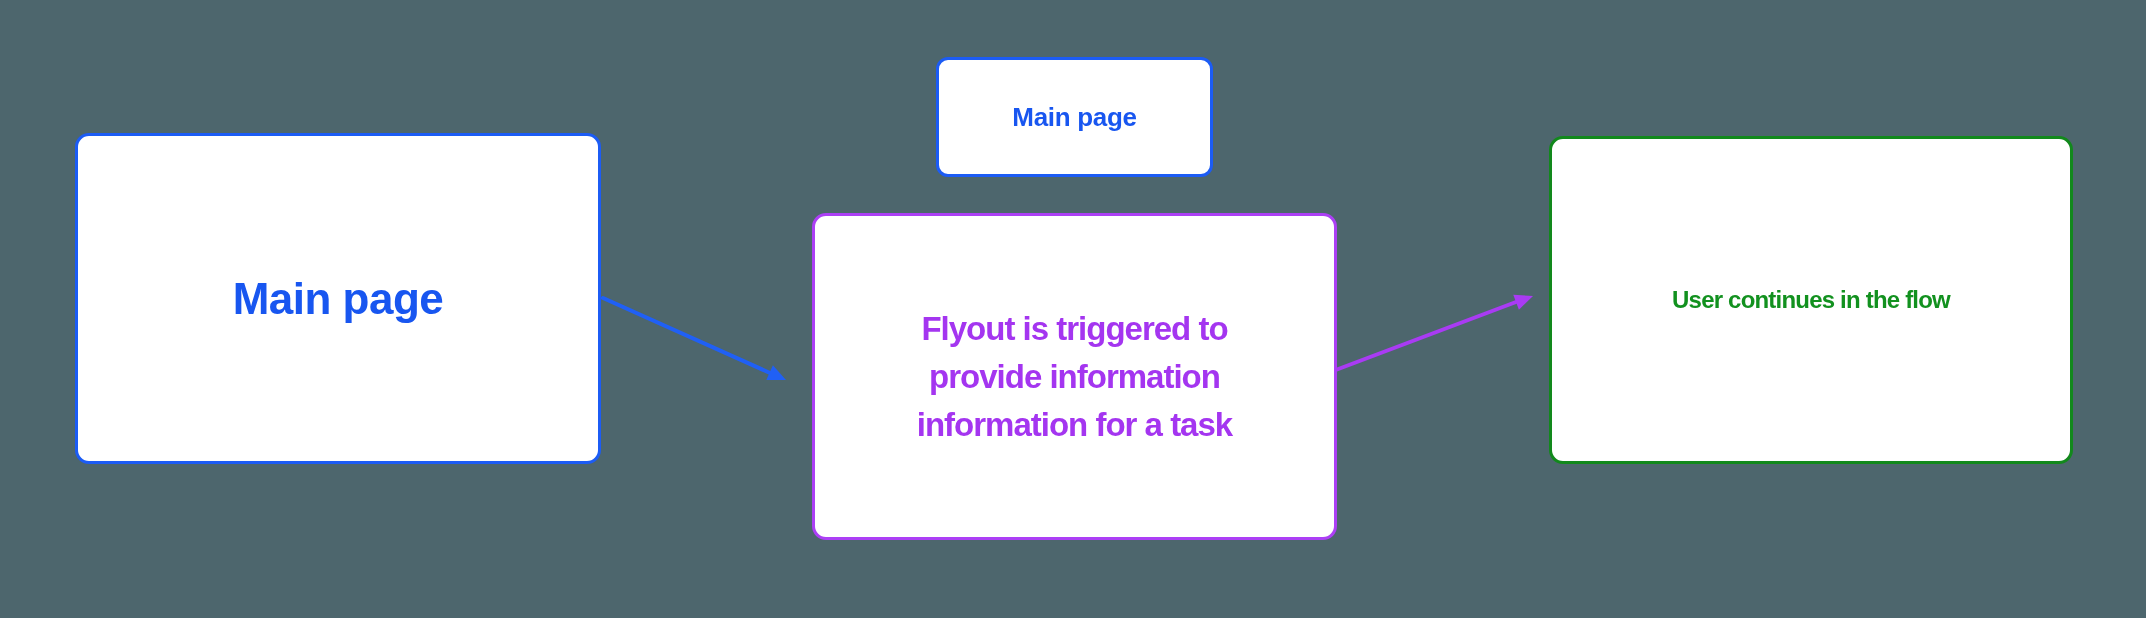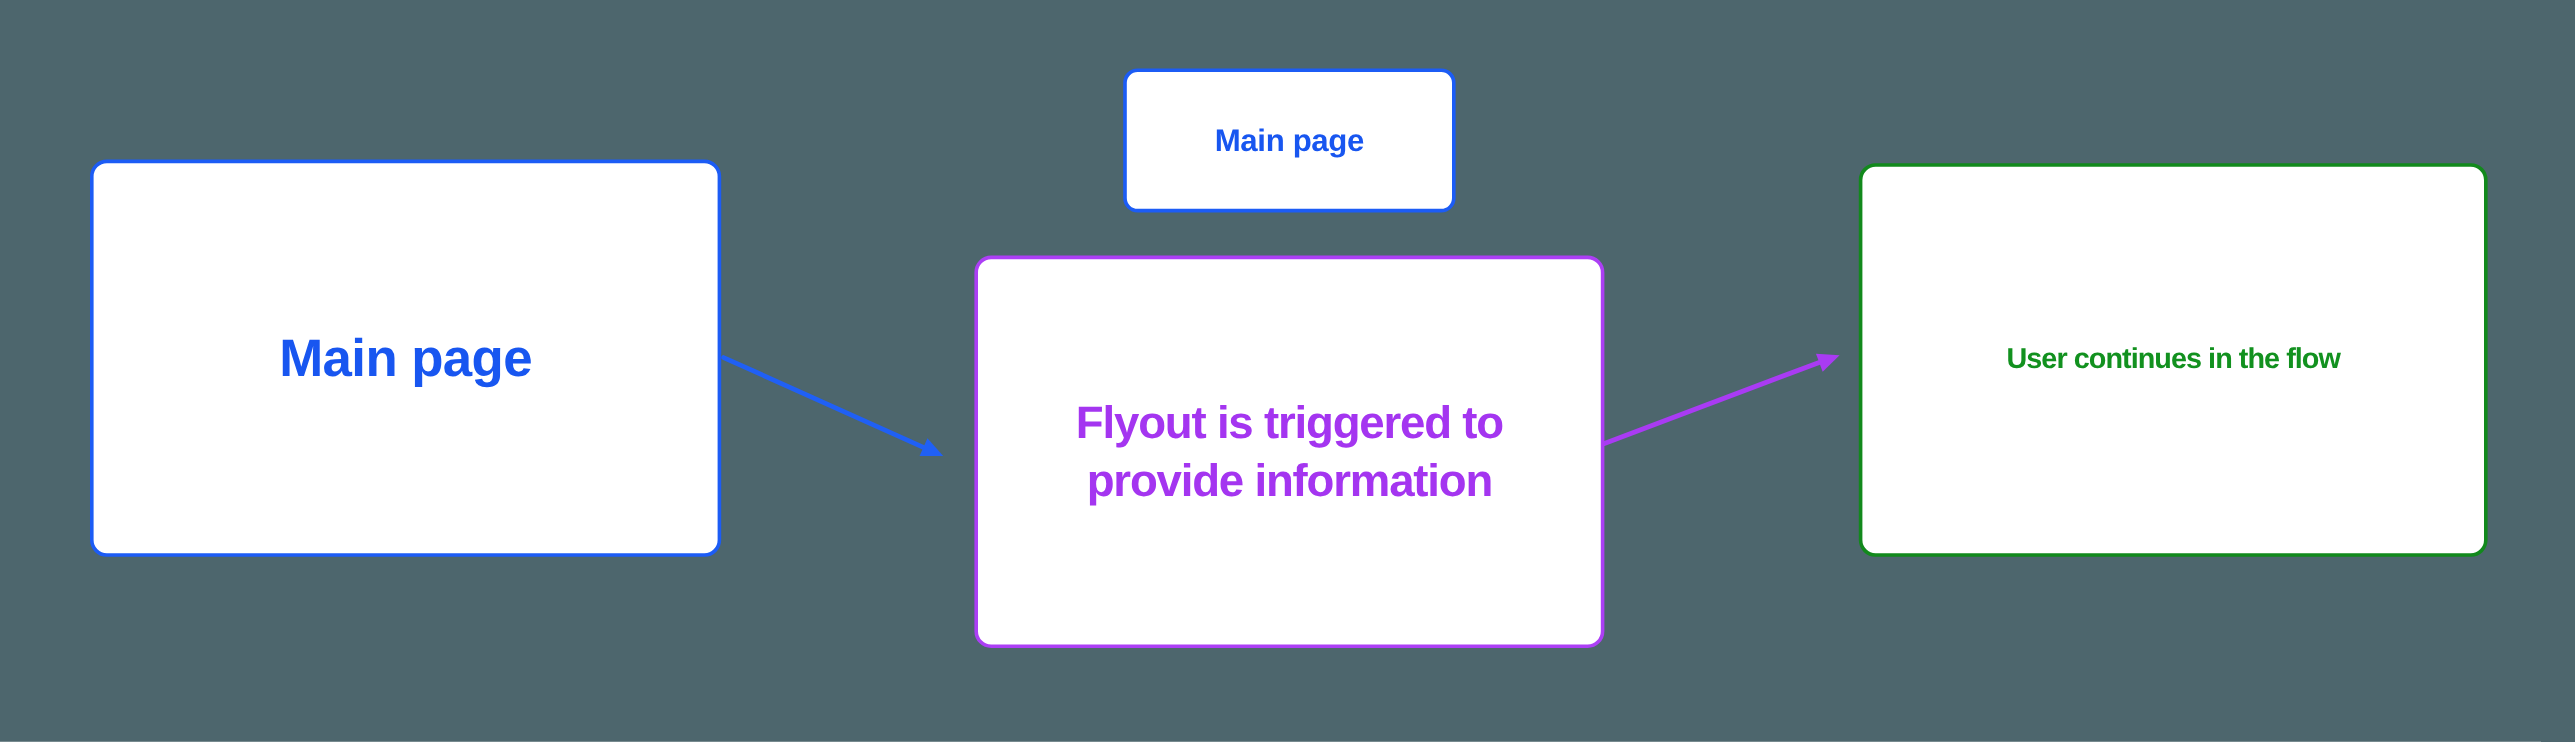--- a/index.html
+++ b/index.html
@@ -36,21 +36,21 @@
     letter-spacing: -0.5px;
     white-space: nowrap;
   }
   #node-main-page-large { left: 75px;  top: 133px; width: 526px; height: 331px; }
   #node-main-page-large .label { font-size: 44px; }
 
   #node-main-page-small { left: 936px; top: 57px;  width: 277px; height: 120px; border-radius: 12px; }
   #node-main-page-small .label { font-size: 26px; letter-spacing: -0.3px; }
 
   #node-flyout { left: 812px; top: 213px; width: 525px; height: 327px; }
-  #node-flyout .label { font-size: 38px; line-height: 48px; letter-spacing: -1px; }
+  #node-flyout .label { font-size: 33px; line-height: 48px; letter-spacing: -1px; }
 
   #node-continue { left: 1549px; top: 136px; width: 524px; height: 328px; }
   #node-continue .label { font-size: 24px; letter-spacing: -0.8px; }
 </style>
 </head>
 <body>
 
 <div id="canvas" style="background-color: rgb(77, 102, 109);">
 
   <svg id="connector-layer" viewBox="0 0 2146 618" xmlns="http://www.w3.org/2000/svg">
@@ -69,20 +69,21 @@
   </div>
 
   <div class="node" id="node-main-page-small" style="border-color: rgb(28, 92, 245);">
     <div class="label" style="color: rgb(24, 86, 240);">Main page</div>
   </div>
 
   <div class="node" id="node-flyout" style="border-color: rgb(172, 63, 245);">
     <div class="label" style="color: rgb(164, 53, 240);">
       <div>Flyout is triggered to</div>
       <div>provide information</div>
+      <div>information for a task</div>
     </div>
   </div>
 
   <div class="node" id="node-continue" style="border-color: rgb(18, 137, 28);">
     <div class="label" style="color: rgb(18, 145, 31);">User continues in the flow</div>
   </div>
 
 </div>
 
 </body></html>

